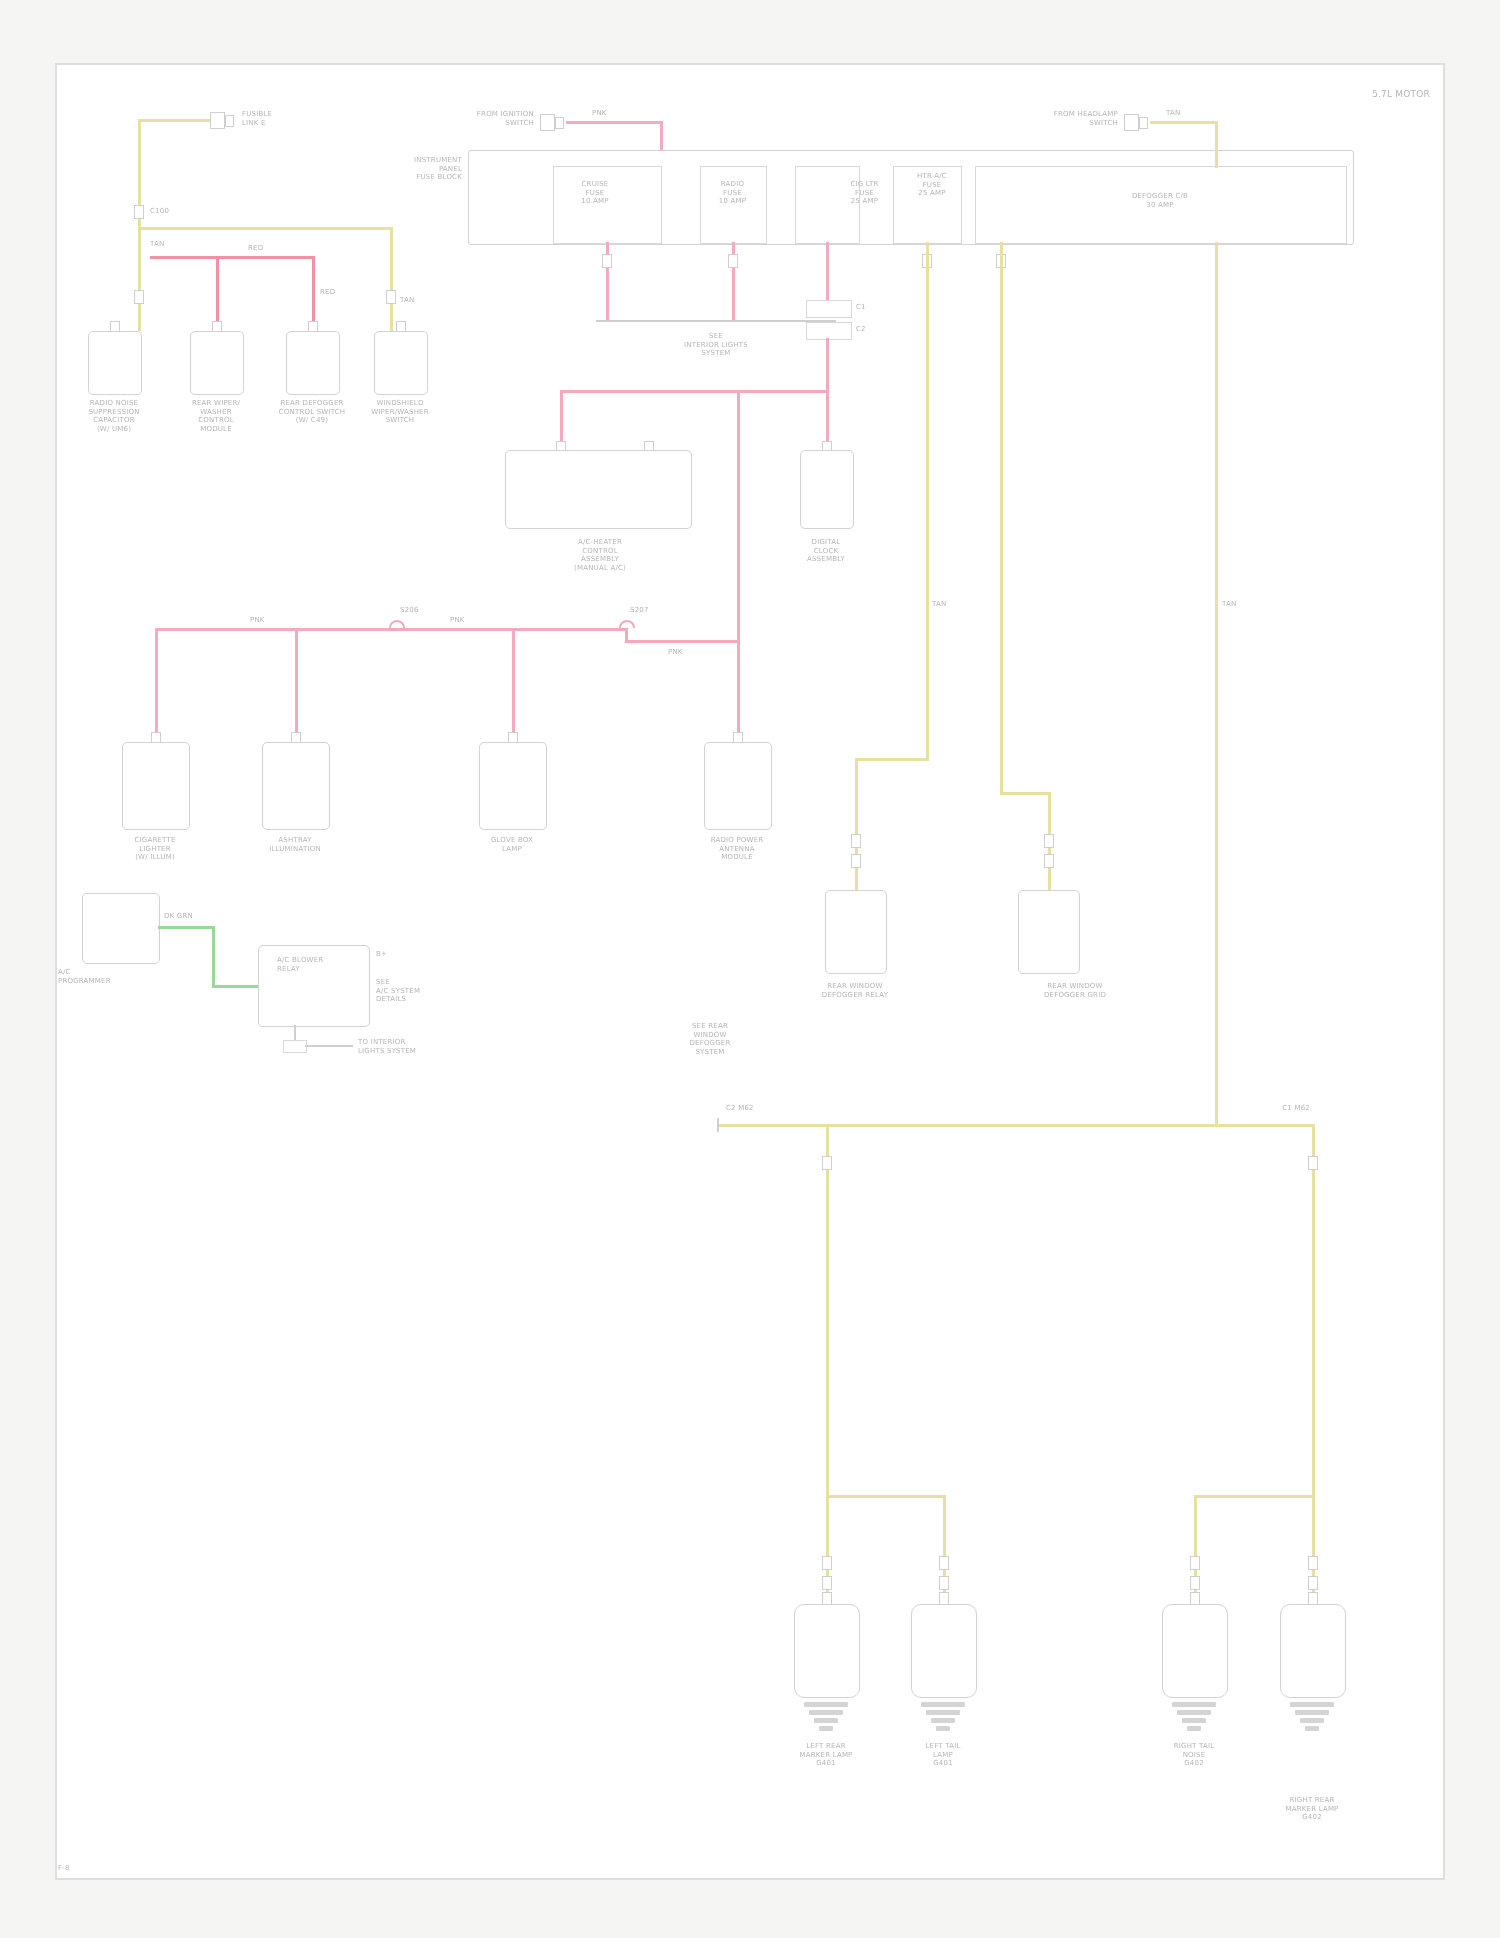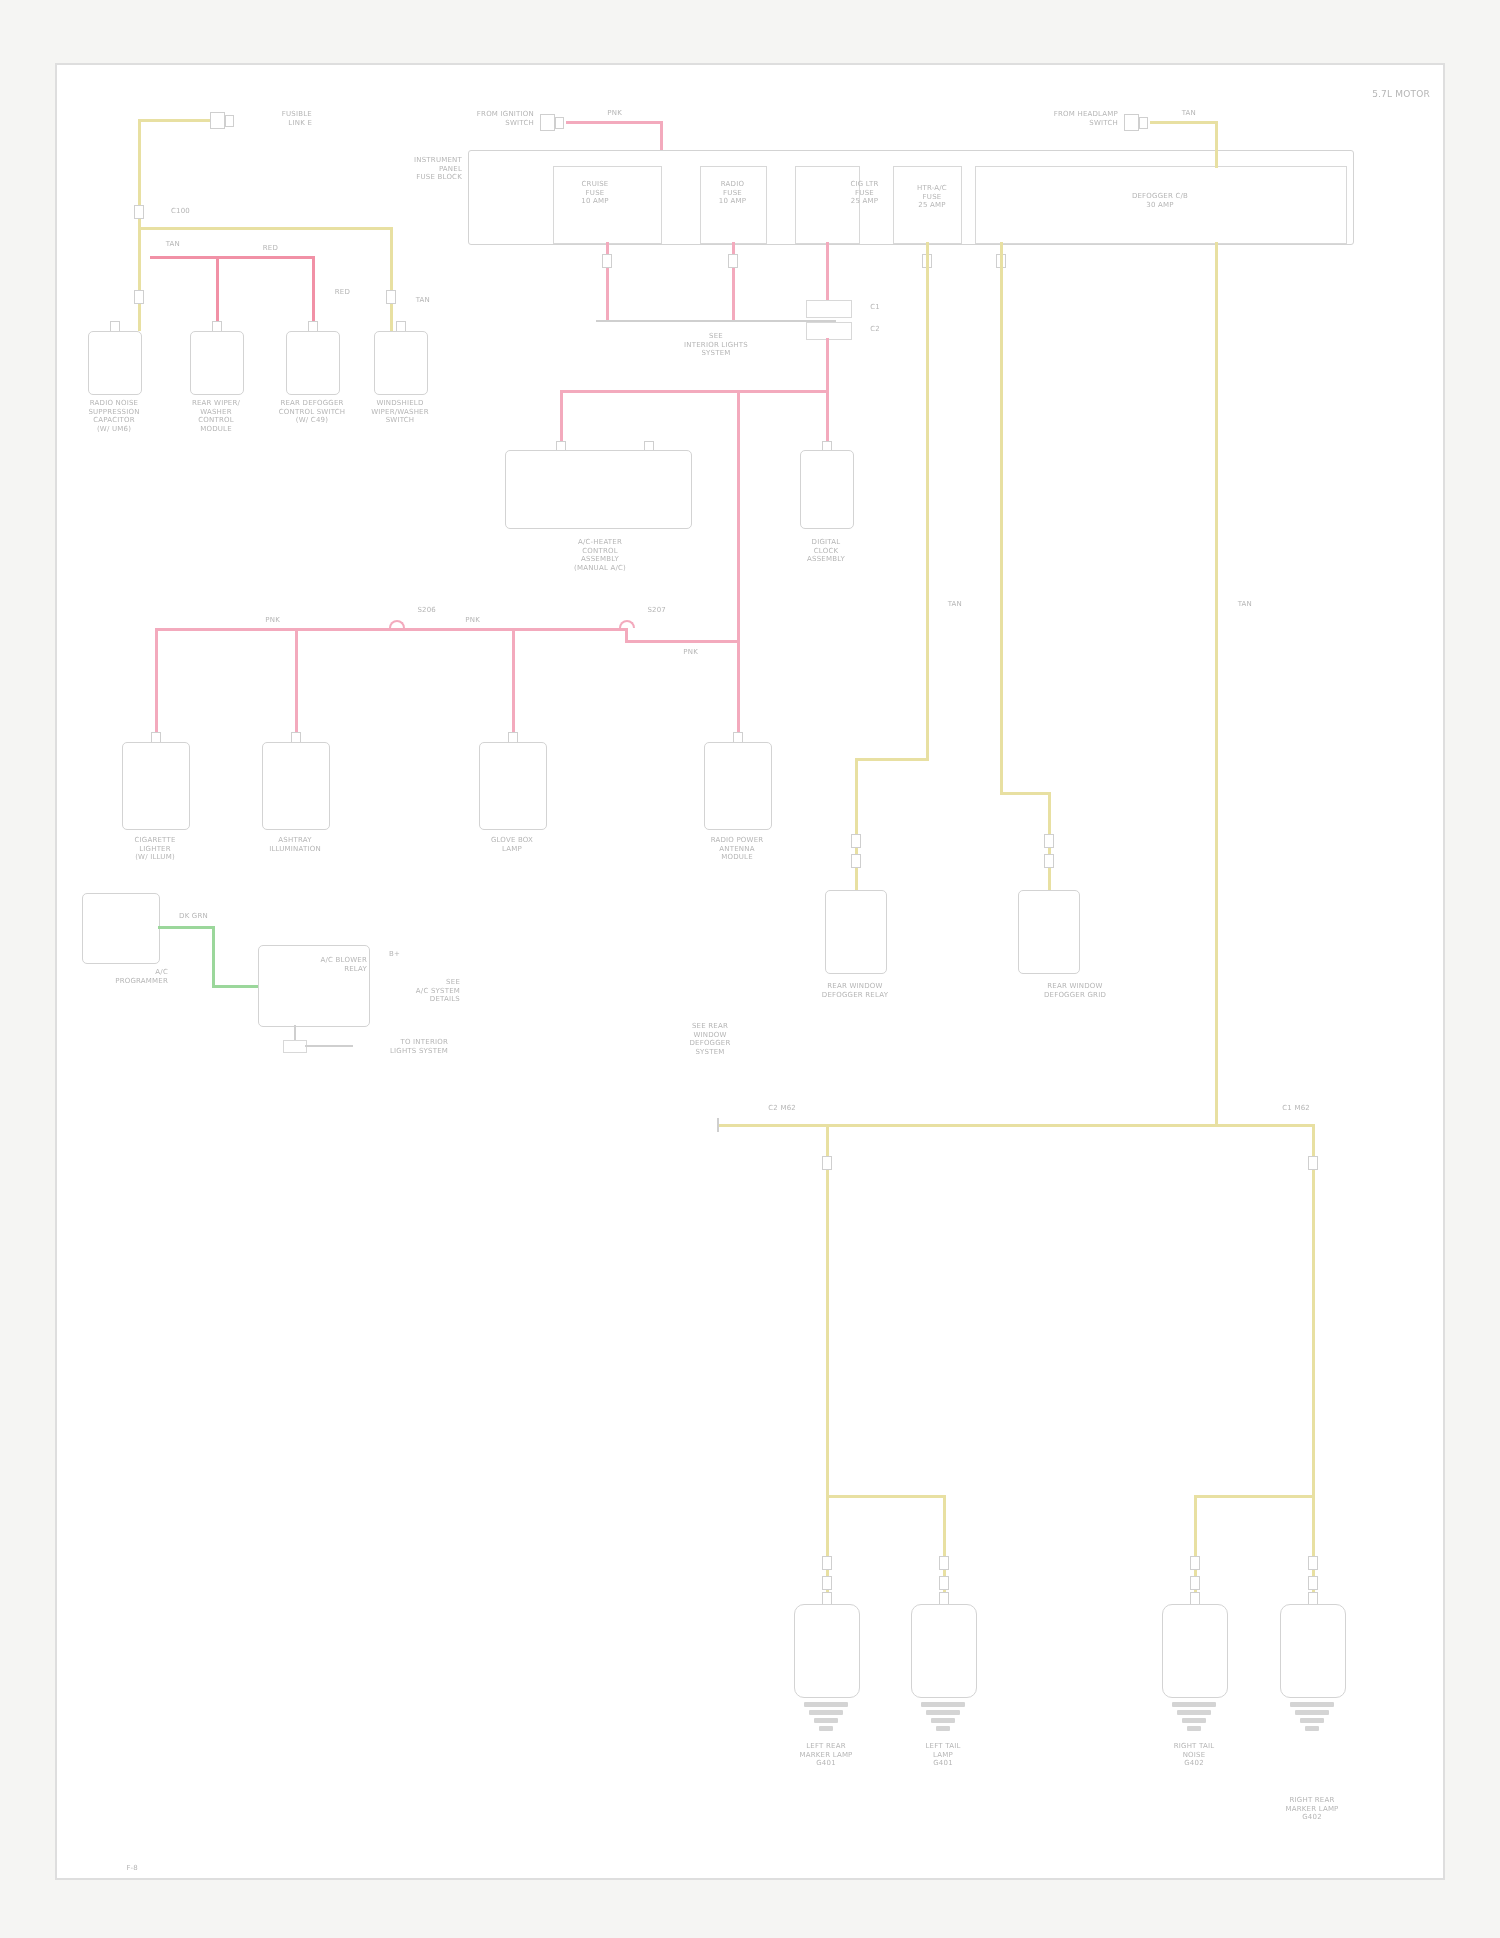--- a/index.html
+++ b/index.html
@@ -12,21 +12,21 @@
   .red{background:#f191a6;}
   .grn{background:#9bd79b;}
   .gry{background:#cfcfcf;}
   .gry.wh{height:2px;}
   .gry.wv{width:2px;}
   .box{position:absolute;background:#fff;border:1.4px solid #d3d3d3;border-radius:5px;}
   .rnd{border-radius:10px;}
   .sub{position:absolute;background:#fff;border:1.2px solid #d8d8d8;}
   .tick{position:absolute;width:8px;height:12px;background:#fff;border:1.2px solid #cfcfcf;}
   .lbl{position:absolute;color:#b5b5b5;font-size:7px;line-height:8.5px;letter-spacing:.2px;white-space:pre-line;text-align:center;}
-  .la{text-align:right;}
+  .la{text-align:left;}
   .ra{text-align:right;}
   .spl{position:absolute;width:12px;height:6px;border:2px solid #f3aabd;border-bottom:none;border-radius:10px 10px 0 0;background:transparent;}
   .ic{position:absolute;width:13px;height:15px;background:#fff;border:1.2px solid #cfcfcf;}
   .ic2{position:absolute;width:7px;height:10px;background:#fff;border:1.2px solid #cfcfcf;}
   .gnd{position:absolute;width:44px;height:30px;}
   .gnd i{position:absolute;display:block;background:#d4d4d4;height:5px;border-radius:1px;}
   .gnd i:nth-child(1){left:0;top:0;width:44px;}
   .gnd i:nth-child(2){left:5px;top:8px;width:34px;}
   .gnd i:nth-child(3){left:10px;top:16px;width:24px;}
   .gnd i:nth-child(4){left:15px;top:24px;width:14px;}
@@ -103,21 +103,21 @@
   <div class="sub" style="left:975px;top:166px;width:370px;height:76px"></div>
   <div class="lbl" style="left:553px;top:180px;width:84px">CRUISE
 FUSE
 10 AMP</div>
   <div class="lbl" style="left:700px;top:180px;width:65px">RADIO
 FUSE
 10 AMP</div>
   <div class="lbl" style="left:833px;top:180px;width:63px">CIG LTR
 FUSE
 25 AMP</div>
-  <div class="lbl" style="left:893px;top:184px;width:78px">HTR-A/C
+  <div class="lbl" style="left:893px;top:172px;width:78px">HTR-A/C
 FUSE
 25 AMP</div>
   <div class="lbl" style="left:975px;top:192px;width:370px">DEFOGGER C/B
 30 AMP</div>
 
   <div class="lbl ra" style="left:1004px;top:110px;width:114px">FROM HEADLAMP
 SWITCH</div>
   <div class="ic" style="left:1124px;top:114px"></div>
   <div class="ic2" style="left:1139px;top:117px"></div>
   <div class="wh tan" style="left:1150px;top:121px;width:67px"></div>

